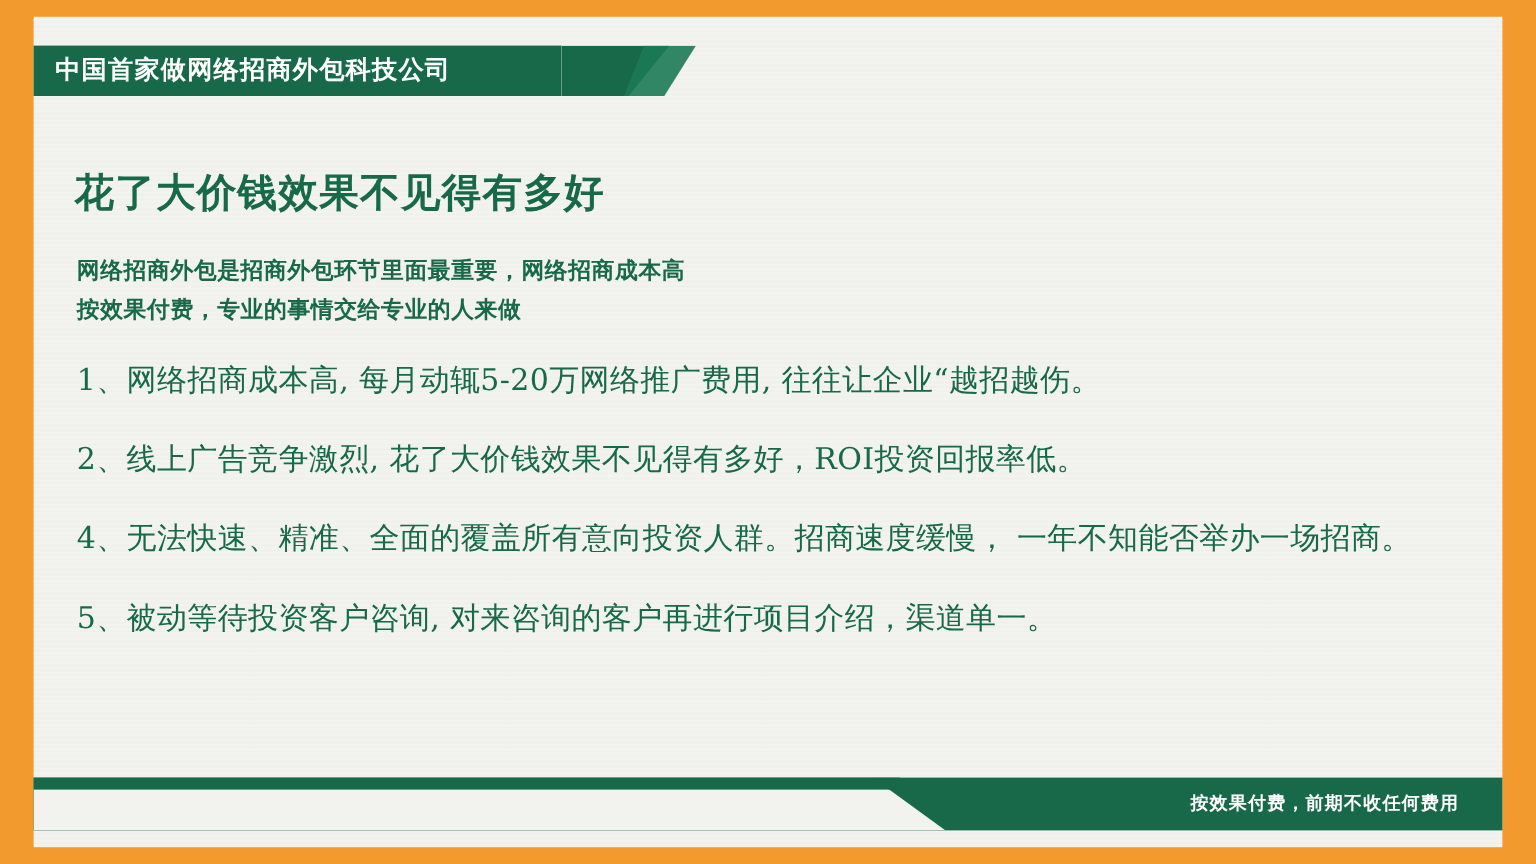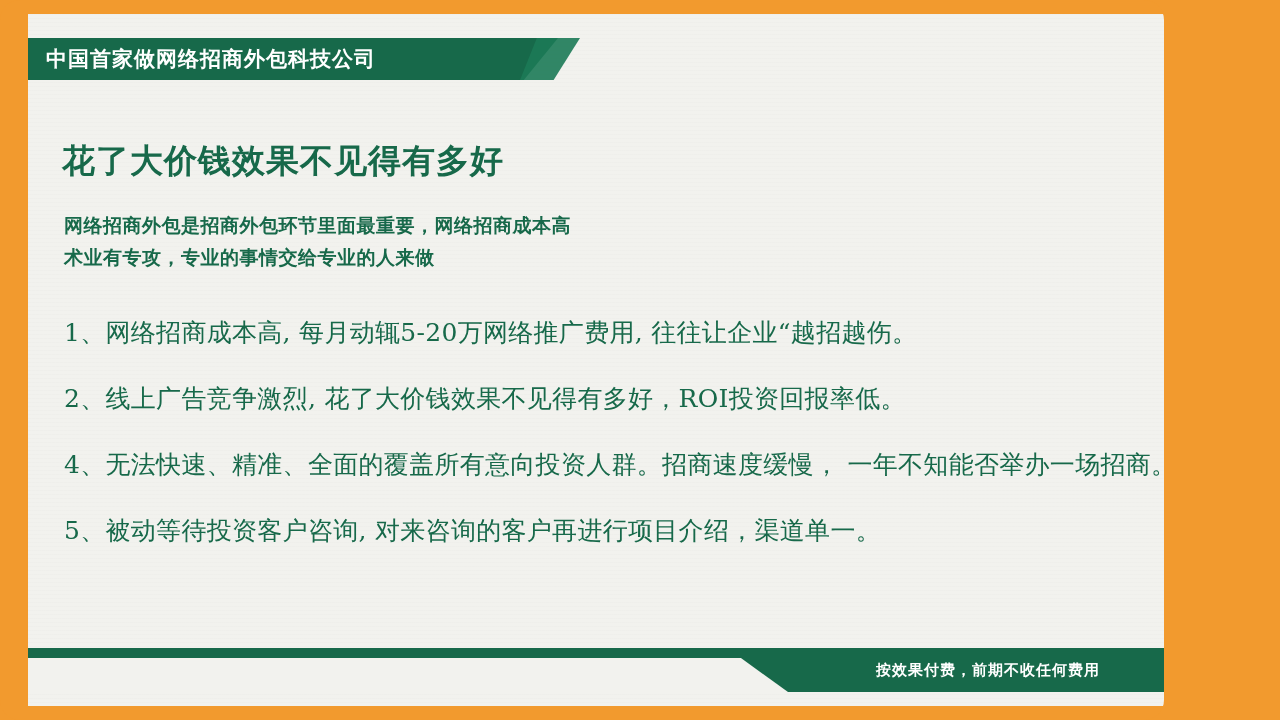--- a/index.html
+++ b/index.html
@@ -8,21 +8,21 @@
   }
   body {
     width: 1280px;
     height: 720px;
     overflow: hidden;
     font-family: "Liberation Sans", sans-serif;
     background: #F29A2E;
   }
   .slide {
     position: relative;
-    width: 1164px;
+    width: 1280px;
     height: 720px;
     background: #F29A2E;
     overflow: hidden;
     border-radius: 20px;
   }
   
   .paper {
     position: absolute;
     left: 28px;
     top: 14px;
@@ -101,21 +101,21 @@
     color: #17694A;
     font-size: 19px;
     font-weight: bold;
     letter-spacing: 0.5px;
     white-space: nowrap;
   }
   
   .body-list {
     position: absolute;
     left: 64px;
-    top: 314px;
+    top: 298px;
     width: 1130px;
     color: #17694A;
     font-family: "DejaVu Serif", "Liberation Serif", serif;
   }
   .body-item {
     font-size: 25px;
     line-height: 38px;
     margin-bottom: 28px;
     letter-spacing: 0.3px;
   }
@@ -165,21 +165,21 @@
 
   <div class="paper"></div>
 
   <div class="topbar"></div>
   <div class="topbar-tail"></div>
   <div class="topbar-tail2"></div>
   <div class="topbar-label">中国首家做网络招商外包科技公司</div>
 
   <div class="headline">花了大价钱效果不见得有多好</div>
   <div class="sub1">网络招商外包是招商外包环节里面最重要，网络招商成本高</div>
-  <div class="sub2">术业有专攻，专业的事情交给专业的人来做</div>
+  <div class="sub2">按效果付费，专业的事情交给专业的人来做</div>
 
   <div class="body-list">
     <div class="body-item">1、网络招商成本高, 每月动辄5-20万网络推广费用, 往往让企业“越招越伤。</div>
     <div class="body-item">2、线上广告竞争激烈, 花了大价钱效果不见得有多好，ROI投资回报率低。</div>
     <div class="body-item">4、无法快速、精准、全面的覆盖所有意向投资人群。招商速度缓慢， 一年不知能否举办一场招商。</div>
     <div class="body-item">5、被动等待投资客户咨询, 对来咨询的客户再进行项目介绍，渠道单一。</div>
   </div>
 
   <div class="bottombar"></div>
   <div class="bottom-notch"></div>

